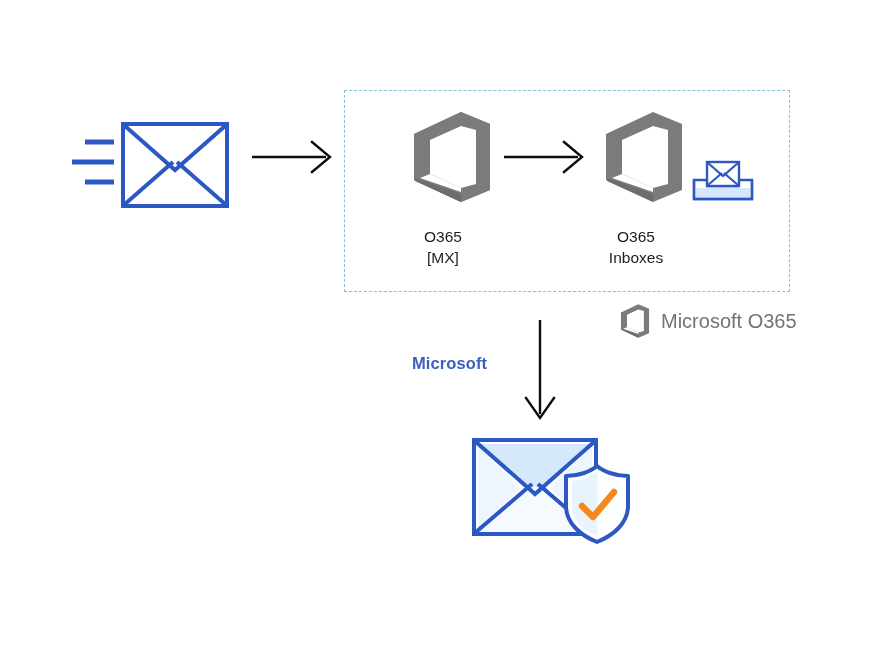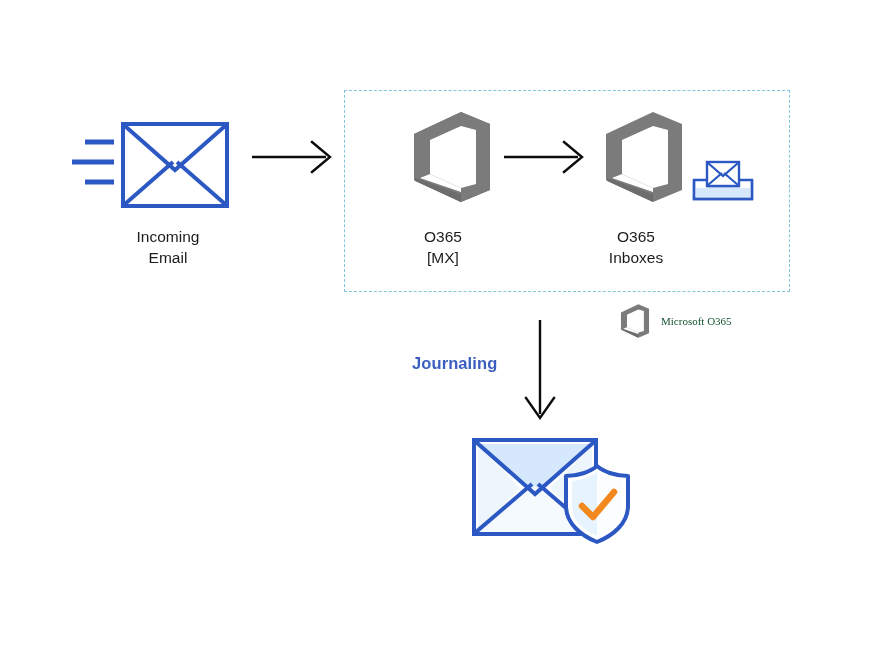--- a/index.html
+++ b/index.html
@@ -62,24 +62,24 @@
 
   
   #o365-inboxes-icon { left: 598px; top: 108px; width: 92px; height: 98px; }
   #o365-inboxes-caption { left: 551px; top: 226px; width: 170px; }
   #inbox-tray-icon { left: 692px; top: 158px; width: 62px; height: 44px; }
 
   
   #legend-o365 { left: 618px; top: 302px; display: flex; align-items: center; gap: 9px; }
   #legend-o365-icon { width: 34px; height: 38px; flex: 0 0 auto; }
   #legend-o365-label {
-    font-size: 11px;
-    color: #14532d;
+    font-size: 20px;
+    color: #737373;
     white-space: nowrap;
-    font-family: Liberation Serif, serif;
+    font-family: Liberation Sans, sans-serif;
   }
 
   
   #area1-icon { left: 468px; top: 434px; width: 162px; height: 112px; }
   #area1-caption { left: 460px; top: 556px; width: 170px; }
 
   
   #arrow-incoming-to-mx { left: 252px; top: 136px; width: 86px; height: 42px; }
   #arrow-mx-to-inboxes  { left: 504px; top: 136px; width: 86px; height: 42px; }
   #arrow-journaling-down{ left: 516px; top: 320px; width: 48px; height: 104px; }
@@ -101,22 +101,20 @@
       </g>
 
       <g>
         <rect x="53" y="6" width="104" height="82" fill="#ffffff" stroke="#2c58c4" stroke-width="4"></rect>
         <path d="M 55 8 L 105 52 L 155 8" fill="none" stroke="#2c58c4" stroke-width="4" stroke-linejoin="miter"></path>
         <path d="M 55 86 L 103 44" fill="none" stroke="#2c58c4" stroke-width="4"></path>
         <path d="M 155 86 L 107 44" fill="none" stroke="#2c58c4" stroke-width="4"></path>
       </g>
     </svg>
   </div>
-  <div class="abs caption" id="incoming-email-caption">Incoming
-Email</div>
 
   <div class="abs" id="arrow-incoming-to-mx">
     <svg width="86" height="42" viewBox="0 0 86 42" xmlns="http://www.w3.org/2000/svg">
       <line x1="0" y1="21" x2="74" y2="21" stroke="#0d0d0d" stroke-width="2.4"></line>
       <polyline points="60,6 78,21 60,36" fill="none" stroke="#0d0d0d" stroke-width="2.4" stroke-linecap="square" stroke-linejoin="miter"></polyline>
     </svg>
   </div>
 
   <div class="abs" id="o365-mx-icon">
     <svg width="92" height="98" viewBox="0 0 92 98" xmlns="http://www.w3.org/2000/svg">
@@ -182,21 +180,21 @@
         <path d="M 55,4 L 84,16 L 84,82 L 55,94 L 8,72 L 8,26 Z" fill="#7b7b7b"></path>
         <path d="M 55,18 L 70,22 L 70,76 L 55,80 L 24,66 L 24,32 Z" fill="#ffffff"></path>
         <polygon points="24,66 55,80 55,84 14,70" fill="#ffffff"></polygon>
         <polygon points="9,70 55,86 55,94 9,73" fill="#6d6d6d"></polygon>
         <polygon points="24,64 24,32 20,30 20,66" fill="#7b7b7b"></polygon>
       </svg>
     </span>
     <span id="legend-o365-label">Microsoft O365</span>
   </div>
 
-  <div class="abs" id="journaling-label">Journaling</div>
+  <div class="abs" id="journaling-label">Microsoft</div>
 
   <div class="abs" id="arrow-journaling-down">
     <svg width="48" height="104" viewBox="0 0 48 104" xmlns="http://www.w3.org/2000/svg">
       <line x1="24" y1="0" x2="24" y2="94" stroke="#0d0d0d" stroke-width="2.4"></line>
       <polyline points="10,78 24,98 38,78" fill="none" stroke="#0d0d0d" stroke-width="2.4" stroke-linecap="square" stroke-linejoin="miter"></polyline>
     </svg>
   </div>
 
   <div class="abs" id="area1-icon">
     <svg width="162" height="112" viewBox="0 0 162 112" xmlns="http://www.w3.org/2000/svg">

